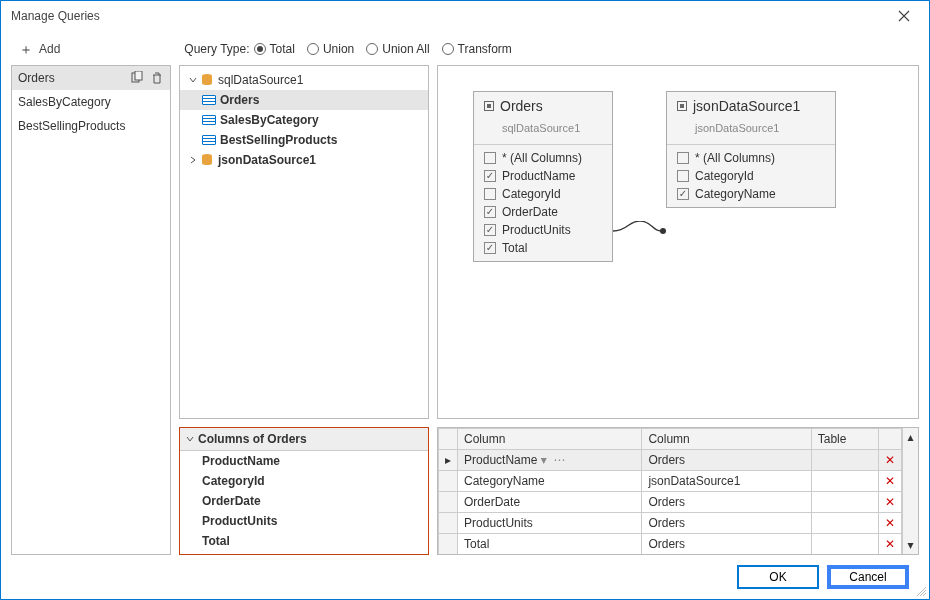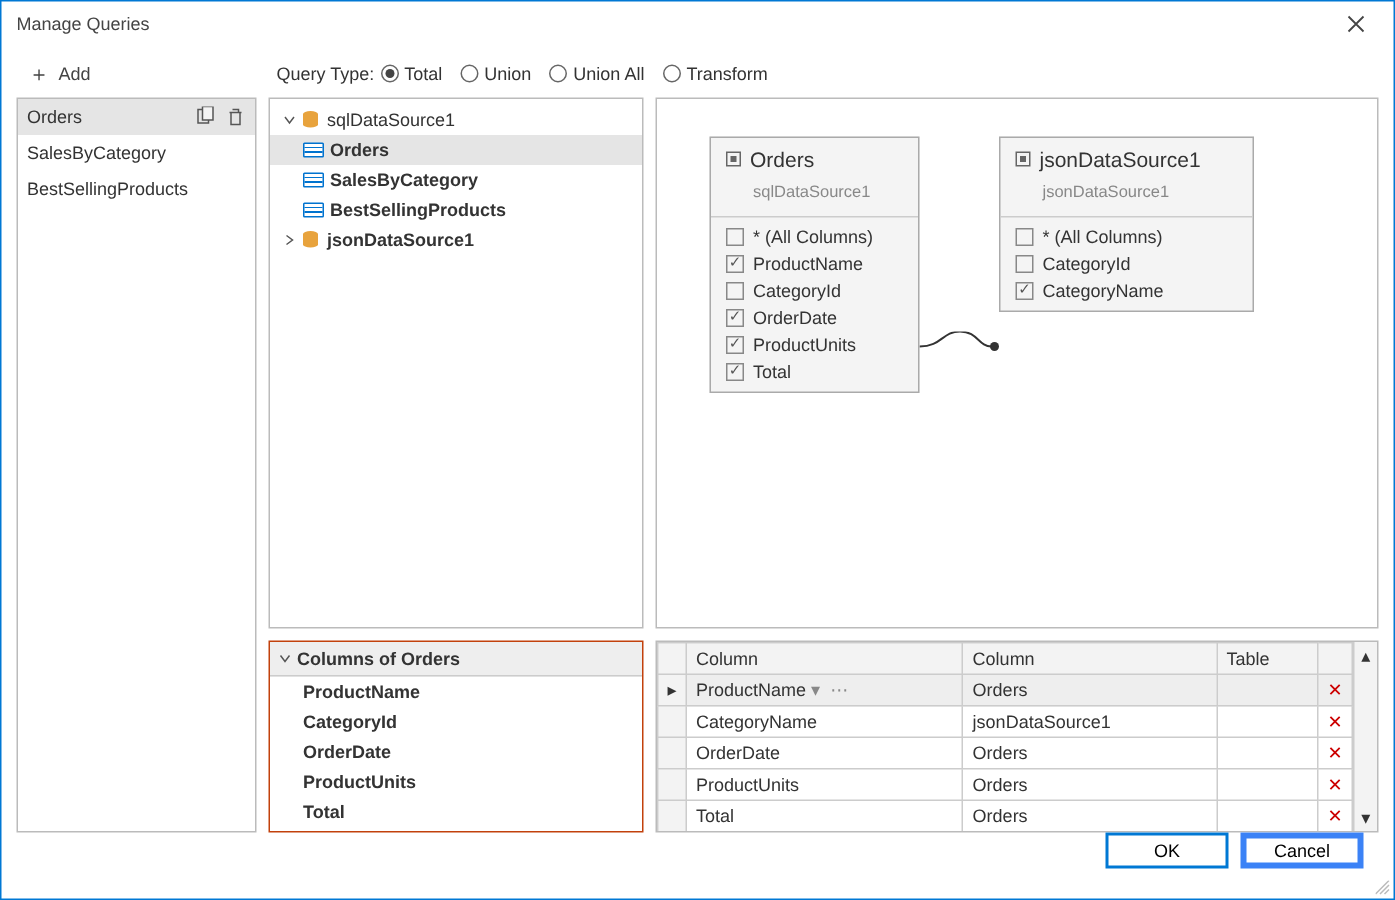--- a/index.html
+++ b/index.html
@@ -50,21 +50,21 @@
 .pitem{ padding:3px 6px 3px 22px; font-weight:bold;}
 .gridpanel{ flex:1; border:1px solid #bbb; display:flex; flex-direction:column;}
 .grid{ flex:1; display:flex; overflow:hidden;}
 .gridtable{ flex:1; border-collapse:collapse; width:100%;}
 .gridtable th,.gridtable td{ border:1px solid #ccc; padding:3px 6px; text-align:left; font-weight:normal;}
 .gridtable thead th{ background:#f3f3f3;margin-top:40px;}
 .rowhead{width:18px;background:#f3f3f3;text-align:center;}
 .delcell{width:20px;text-align:center;color:#c00;cursor:pointer;}
 .scrollcol{width:16px;background:#f3f3f3;border-left:1px solid #ccc;display:flex;flex-direction:column;align-items:center;justify-content:space-between;padding:2px 0;}
 .dropdown{ margin-left:auto;color:#888;}
-.buttons{ height:44px; display:flex; justify-content:flex-end; gap:8px; padding:0 10px;}
+.buttons{ height:44px; display:flex; justify-content:flex-end; align-items:center; gap:8px; padding:0 10px;}
 .btn{ width:82px; height:24px; border:4px solid #3b82f6; background:#fff; cursor:pointer; font-size:12px;}
 .btn.primary{ border:2px solid #0078d4; font-weight:normal;}
 .resize-grip{position:absolute;right:2px;bottom:2px;width:10px;height:10px;}
 .chev{display:inline-block;width:8px;}
 svg { display:block; }
 </style>
 </head>
 <body>
 
 <div class="window">

